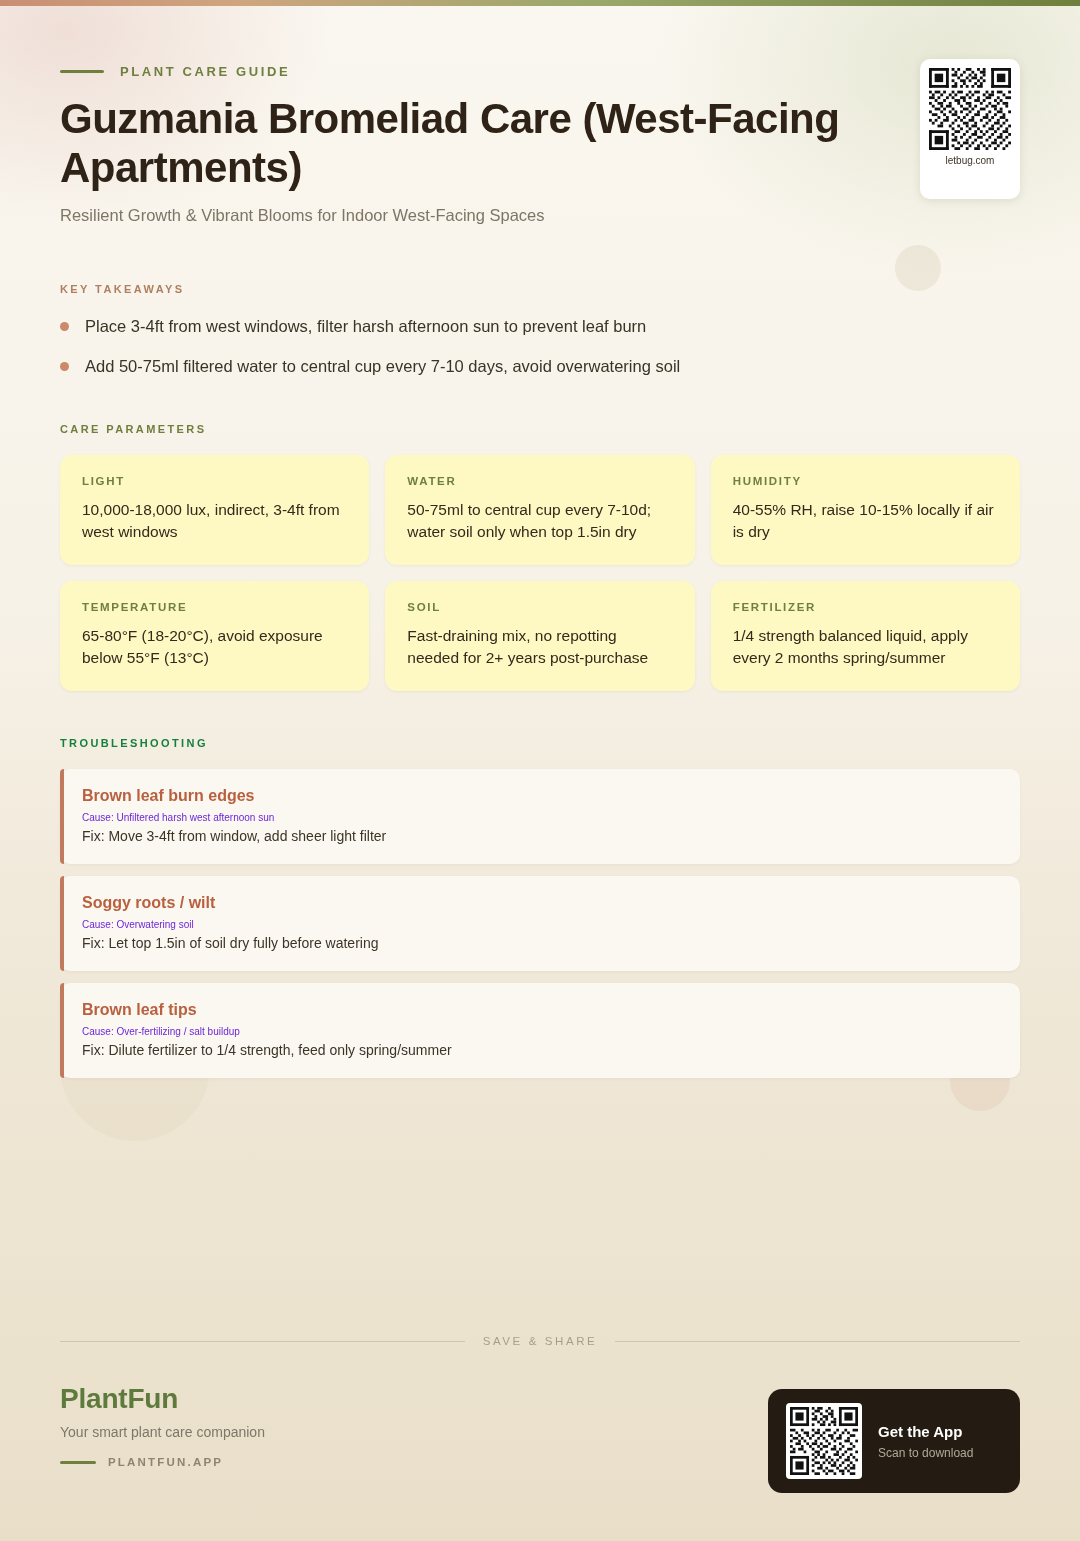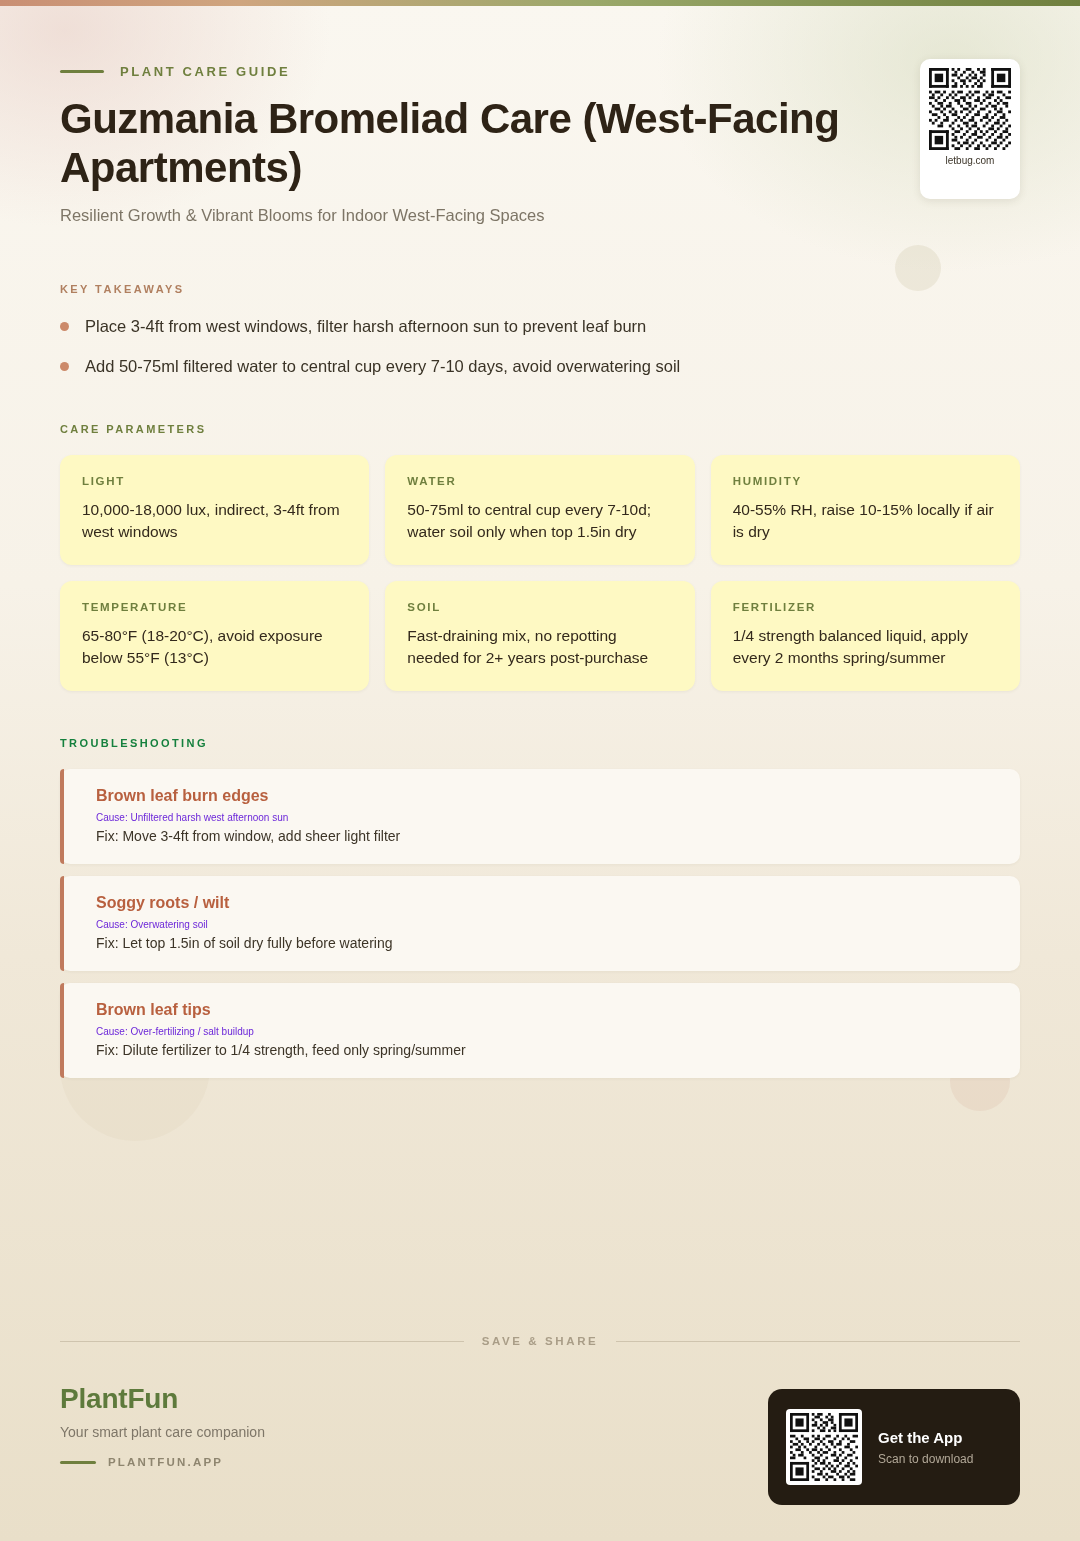--- a/index.html
+++ b/index.html
@@ -153,21 +153,21 @@
     color: #33291c;
     font-weight: 500;
   }
 
   
   .trouble-list { margin-top: 20px; }
   .trouble-card {
     position: relative;
     background: #fbf8f2;
     border-radius: 10px;
-    padding: 18px 24px 20px 36px;
+    padding: 18px 24px 20px 22px;
     margin-bottom: 12px;
     box-shadow: 0 1px 3px rgba(90,78,55,0.06);
   }
   .trouble-card::before {
     content: "";
     position: absolute;
     left: 0; top: 0; bottom: 0;
     width: 4px;
     border-radius: 10px 0 0 10px;
     background: #c07a5d;
@@ -196,21 +196,21 @@
     top: 1335px;
     display: flex;
     align-items: center;
     gap: 18px;
   }
   .divider-line { flex: 1; height: 1px; background: #cfc4ae; }
   .divider-text {
     font-size: 11.5px;
     letter-spacing: 2.6px;
     color: #a99d87;
-    font-weight: 700;
+    font-weight: 400;
   }
   .footer {
     position: absolute;
     left: 60px;
     right: 60px;
     top: 1383px;
     display: flex;
     justify-content: space-between;
     align-items: flex-start;
   }
@@ -233,21 +233,21 @@
   }
   .brand-rule { width: 36px; height: 3px; background: #6f7f3e; border-radius: 2px; }
   .brand-url {
     font-size: 11.5px;
     letter-spacing: 2.2px;
     color: #8e856f;
     font-weight: 600;
   }
   .app-card {
     width: 252px;
-    height: 116px;
+    height: 104px;
     background: #241c12;
     border-radius: 14px;
     display: flex;
     align-items: center;
     padding: 0 18px;
     gap: 16px;
     margin-top: 6px;
   }
   .app-card .qr {
     width: 76px; height: 76px;

